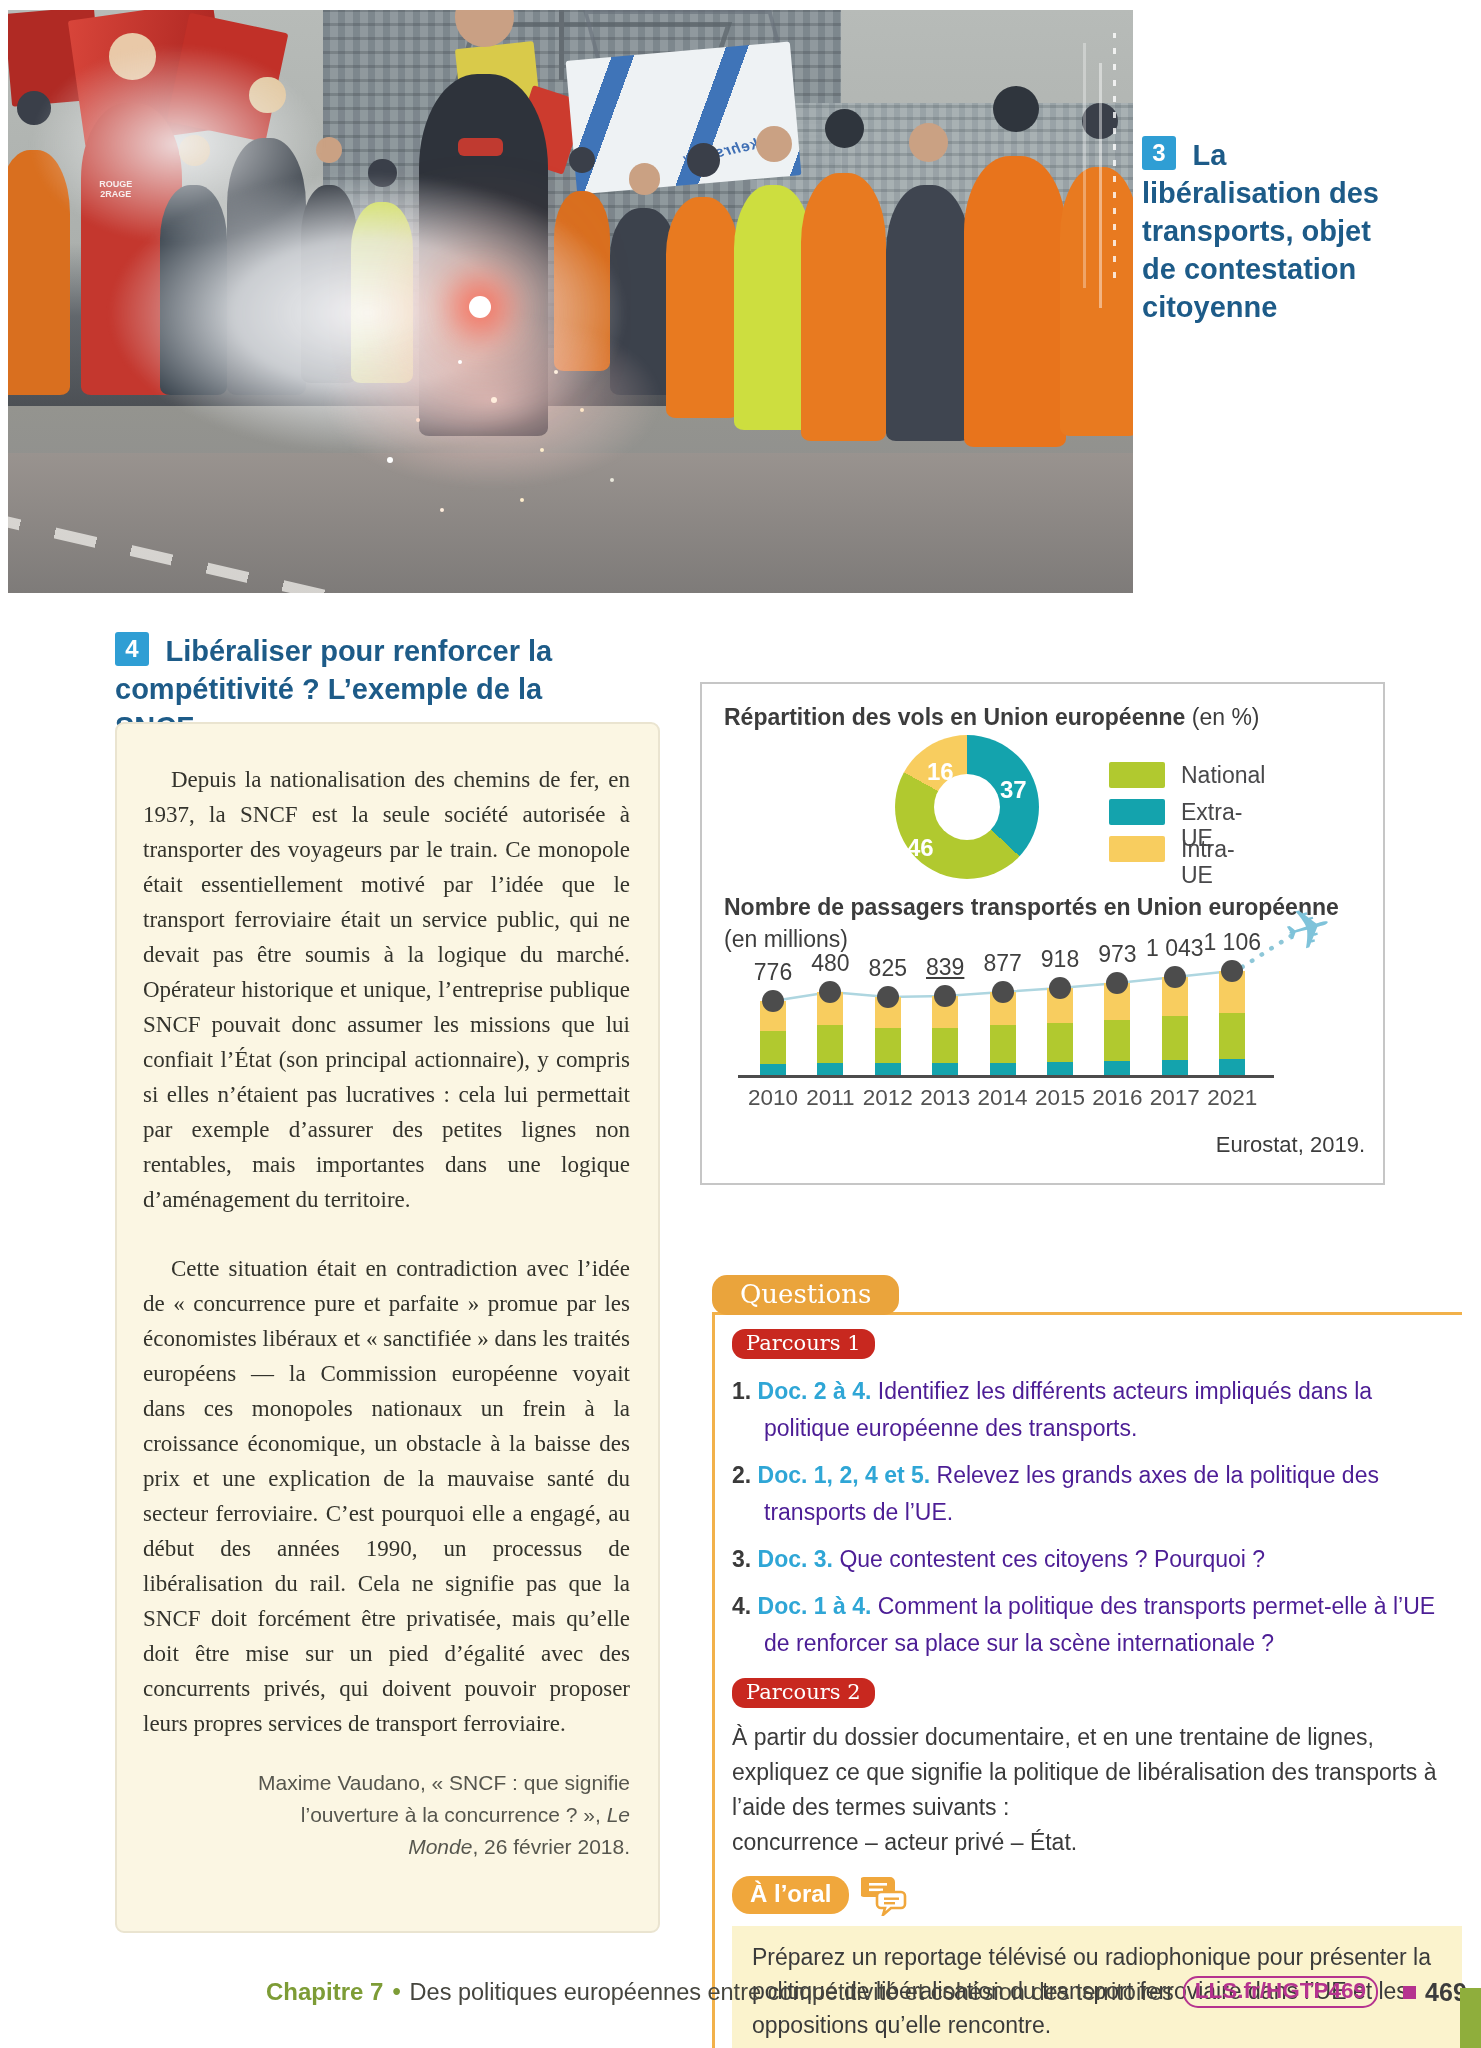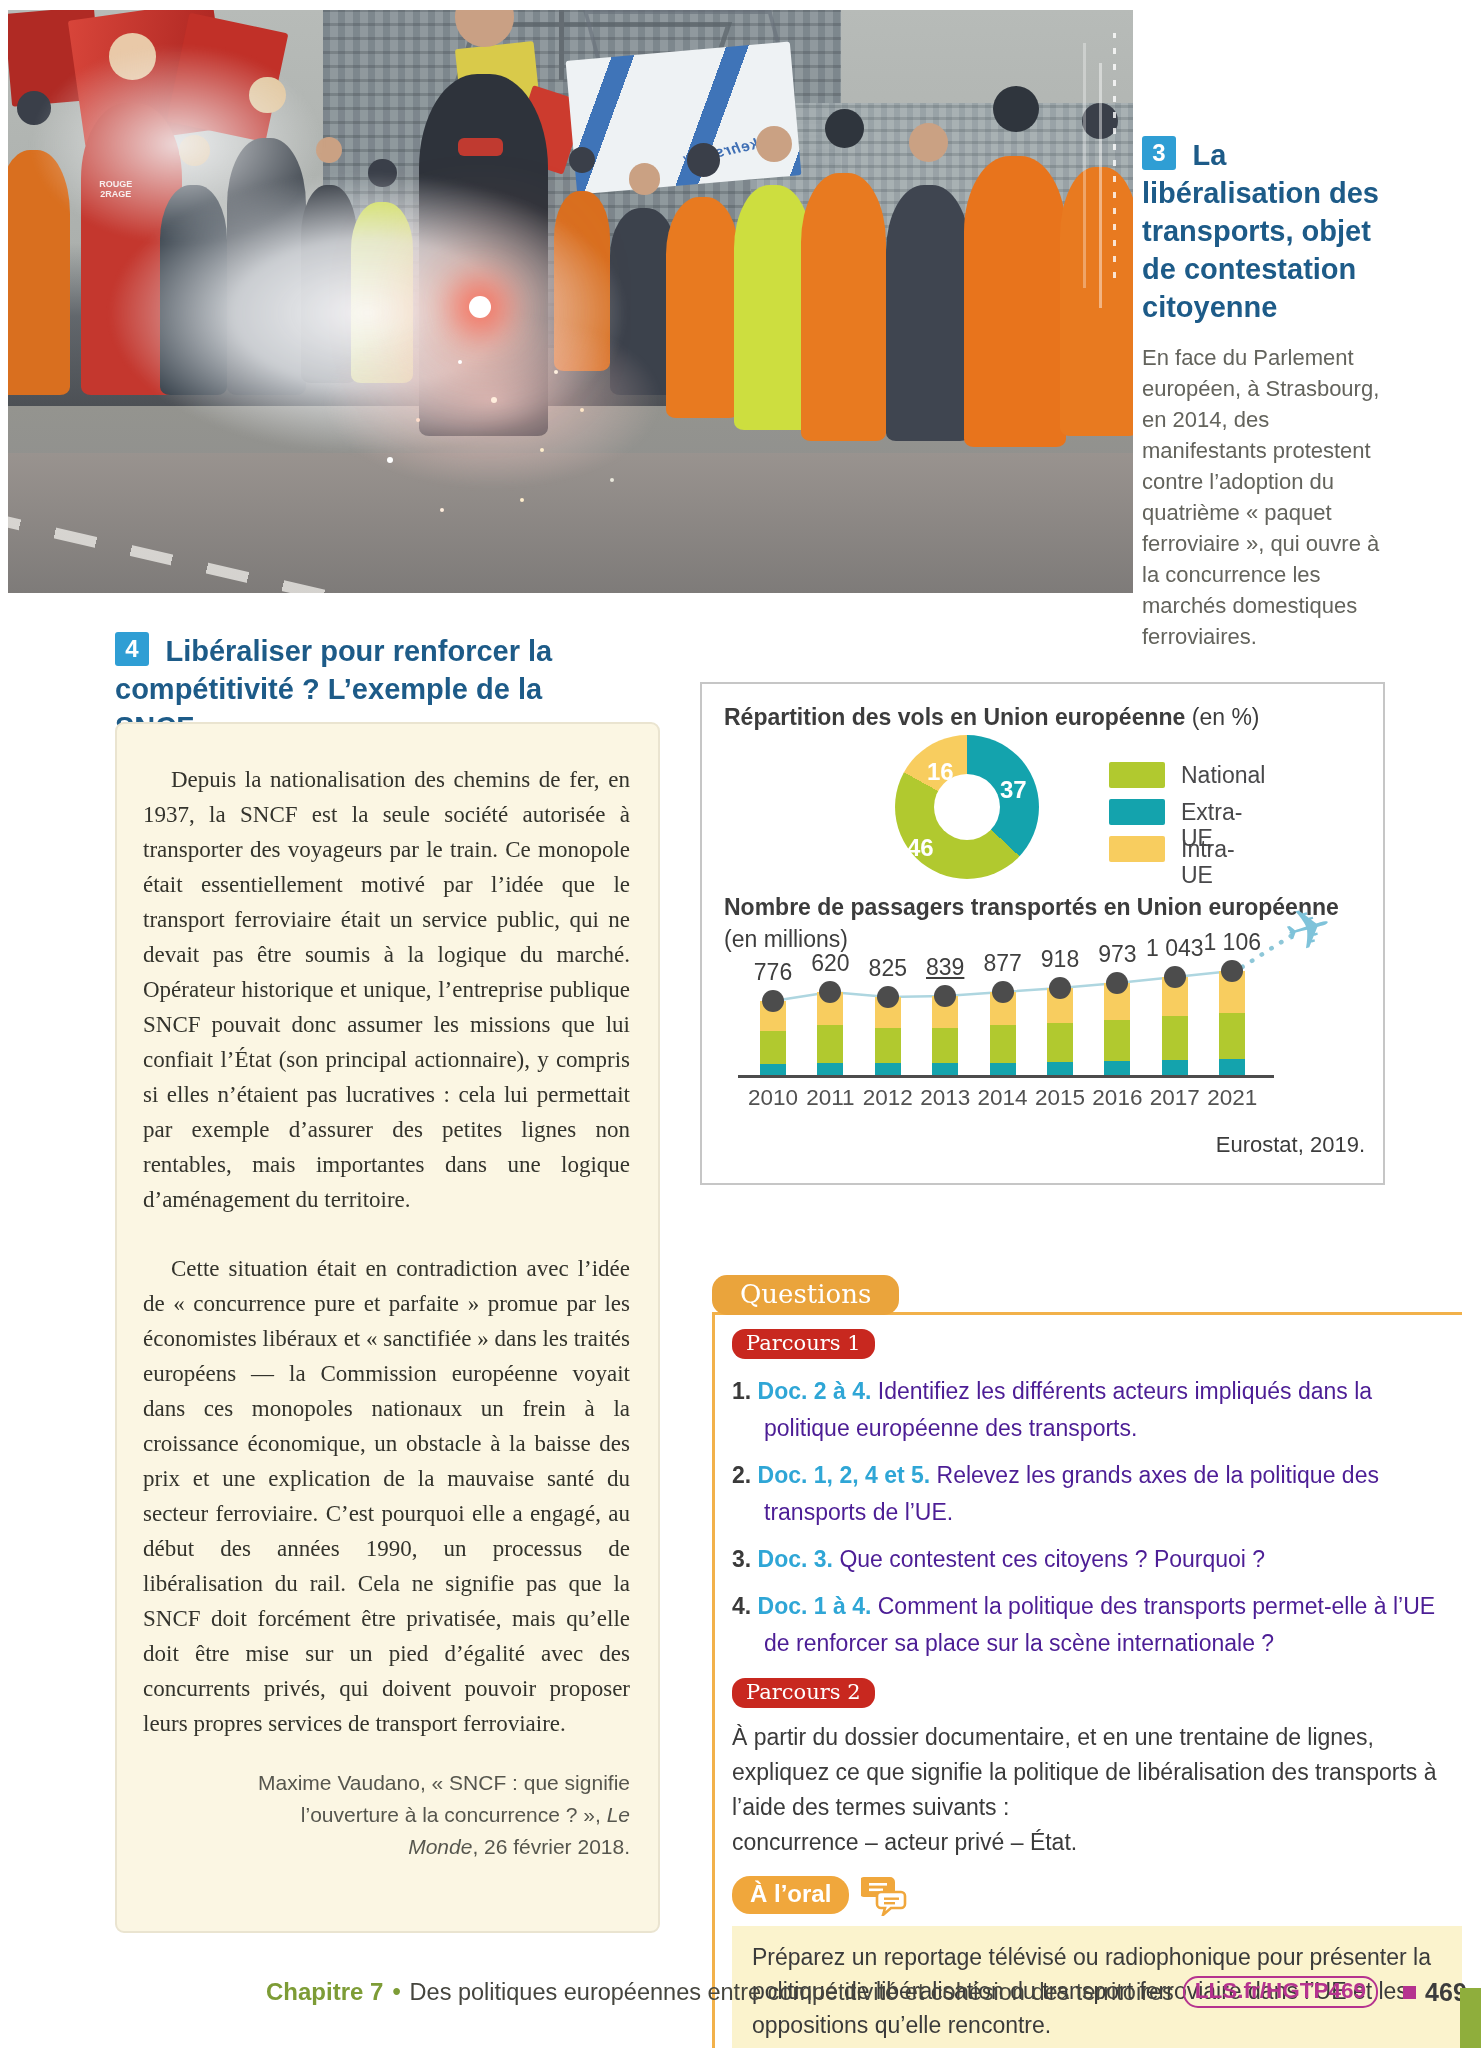--- a/index.html
+++ b/index.html
@@ -193,21 +193,20 @@
     <div class="ph smoke smoke2"></div>
     <div class="ph smoke smoke1"></div>
     <div class="ph smoke smoke3"></div>
     <div class="ph flare"></div>
     <div class="ph sparks"></div>
   </div>
 
   <div class="doc3">
     <span class="doc-badge">3</span>
     <span class="doc-title">La libéralisation des transports, objet de contestation citoyenne</span>
-    <div class="doc3-caption">En face du Parlement européen, à Strasbourg, en 2014, des manifestants protestent contre l’adoption du quatrième « paquet ferroviaire », qui ouvre à la concurrence les marchés domestiques ferroviaires.</div>
   </div>
 
   <div class="doc4-head">
     <span class="doc-badge">4</span>
     <span class="doc-title">Libéraliser pour renforcer la compétitivité ? L’exemple de la SNCF</span>
   </div>
   <div class="doc4-box">
     <p>Depuis la nationalisation des chemins de fer, en 1937, la SNCF est la seule société autorisée à transporter des voyageurs par le train. Ce monopole était essentiellement motivé par l’idée que le transport ferroviaire était un service public, qui ne devait pas être soumis à la logique du marché. Opérateur historique et unique, l’entreprise publique SNCF pouvait donc assumer les missions que lui confiait l’État (son principal actionnaire), y compris si elles n’étaient pas lucratives : cela lui permettait par exemple d’assurer des petites lignes non rentables, mais importantes dans une logique d’aménagement du territoire.</p>
     <p>Cette situation était en contradiction avec l’idée de « concurrence pure et parfaite » promue par les économistes libéraux et « sanctifiée » dans les traités européens — la Commission européenne voyait dans ces monopoles nationaux un frein à la croissance économique, un obstacle à la baisse des prix et une explication de la mauvaise santé du secteur ferroviaire. C’est pourquoi elle a engagé, au début des années 1990, un processus de libéralisation du rail. Cela ne signifie pas que la SNCF doit forcément être privatisée, mais qu’elle doit être mise sur un pied d’égalité avec des concurrents privés, qui doivent pouvoir proposer leurs propres services de transport ferroviaire.</p>
     <div class="citation">
@@ -256,21 +255,21 @@
         </div>
         <div class="bar-dot" style="left: 60px; top: 306px;"></div>
         <div class="bar-value" style="left: 26px; top: 275px;">776</div>
         <div class="bar-year" style="left: 36px; top: 401px;">2010</div>
         <div class="bar" style="left: 115.4px; top: 308px; height: 83px;">
           <div class="seg-y"></div>
           <div class="seg-g"></div>
           <div class="seg-t"></div>
         </div>
         <div class="bar-dot" style="left: 117.4px; top: 297px;"></div>
-        <div class="bar-value" style="left: 83.4px; top: 266px;">620</div>
+        <div class="bar-value" style="left: 83.4px; top: 266px;">480</div>
         <div class="bar-year" style="left: 93.4px; top: 401px;">2011</div>
         <div class="bar" style="left: 172.8px; top: 313px; height: 78px;">
           <div class="seg-y"></div>
           <div class="seg-g"></div>
           <div class="seg-t"></div>
         </div>
         <div class="bar-dot" style="left: 174.8px; top: 302px;"></div>
         <div class="bar-value" style="left: 140.8px; top: 271px;">825</div>
         <div class="bar-year" style="left: 150.8px; top: 401px;">2012</div>
         <div class="bar" style="left: 230.2px; top: 312px; height: 79px;">

